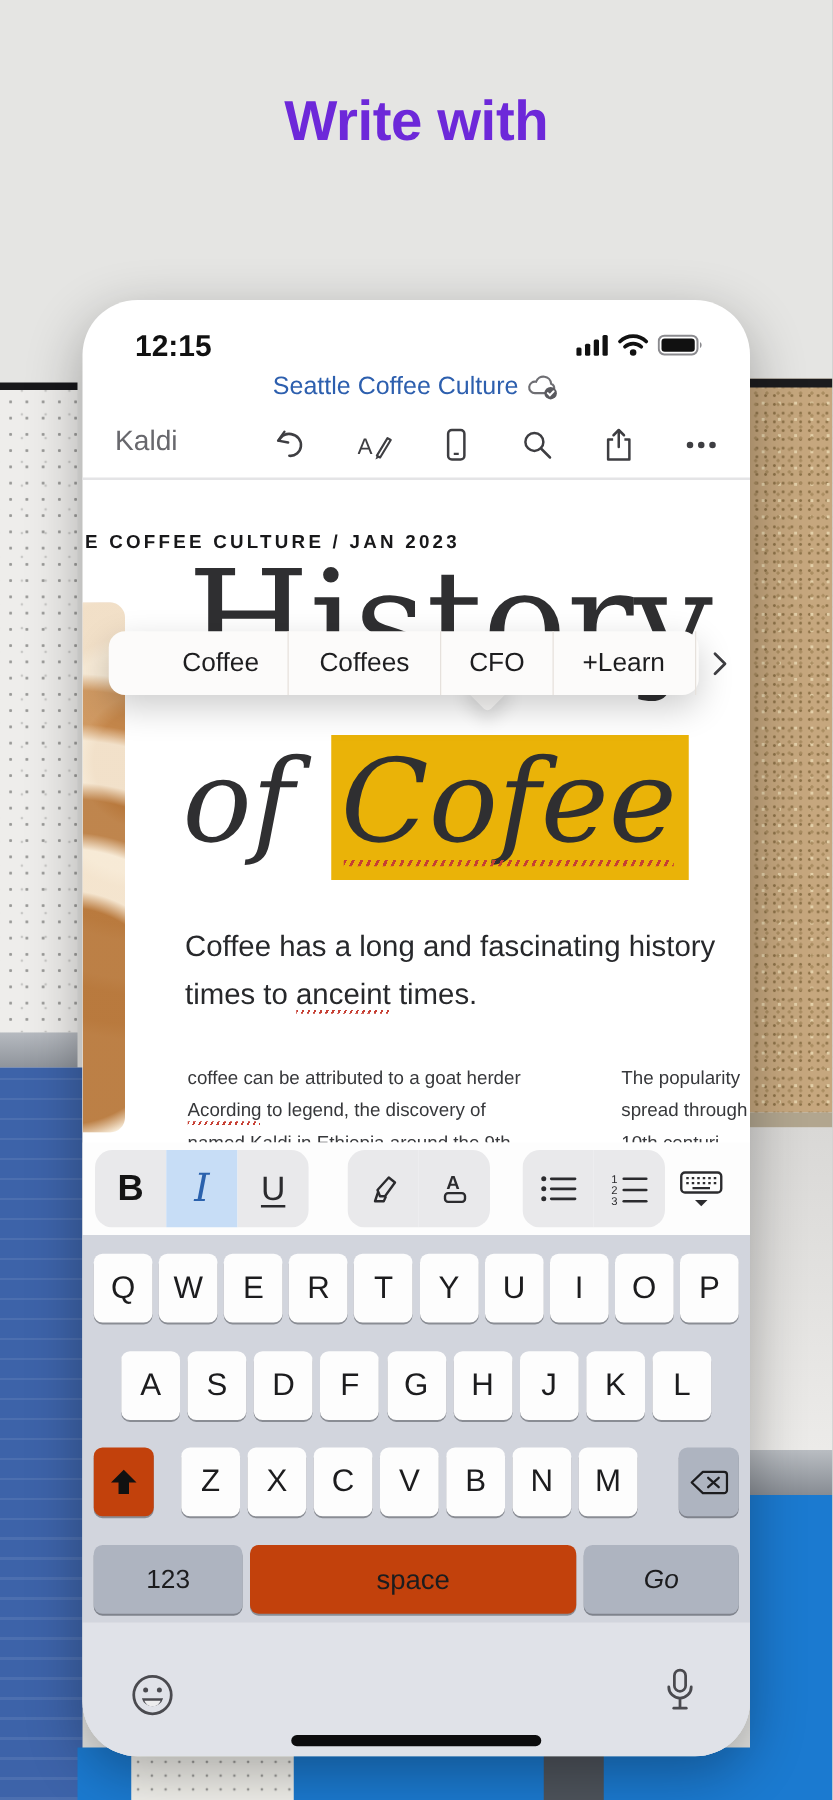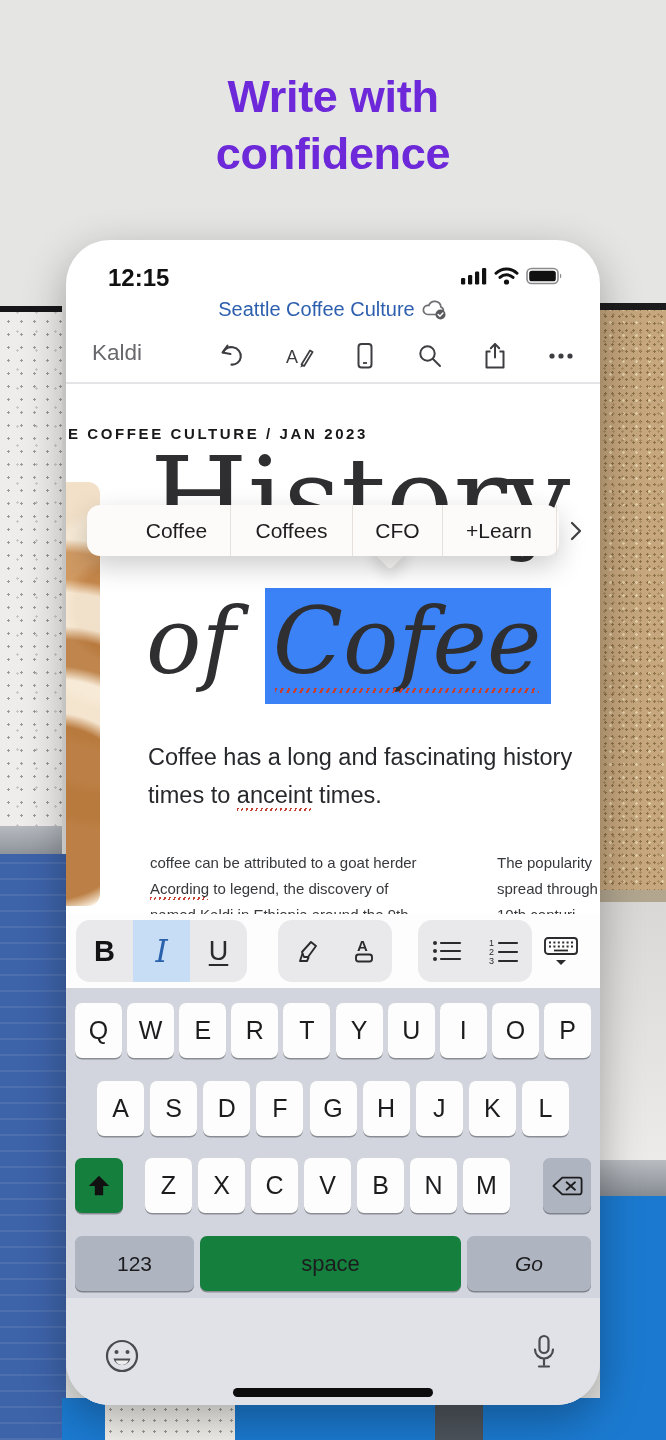--- a/index.html
+++ b/index.html
@@ -53,21 +53,21 @@
   .latte{left:0;top:242px;width:34px;height:424px;border-radius:0 12px 12px 0;
     background:
       radial-gradient(circle at -40% 78%, rgba(185,122,62,.95) 0 26%, rgba(247,234,214,.95) 30% 40%, rgba(185,122,62,.9) 44% 52%, rgba(247,234,214,.92) 56% 66%, rgba(201,139,78,.85) 70% 78%, rgba(247,234,214,.9) 82%),
       radial-gradient(circle at 150% 30%, #b5743a 0 14%, #f6ecd9 18% 30%, #c08044 34% 44%, #f6ecd9 48% 58%, #b5743a 62% 70%, #f6ecd9 74%),
       #f3e7d3;}
 
   .doc-h1{left:84px;top:202px;font-family:"DejaVu Serif",serif;font-size:112px;line-height:1;
           color:#2f2f31;z-index:2;}
   .doc-h2{left:80px;top:344px;font-family:"DejaVu Serif",serif;font-style:italic;font-size:92px;
           line-height:116px;color:#2f2f31;white-space:nowrap;z-index:1;}
-  .sel{display:inline-block;background:#3b82f6;padding:8px 10px 16px 8px;line-height:92px;position:relative;}
+  .sel{display:inline-block;background:#eab308;padding:8px 10px 16px 8px;line-height:92px;position:relative;}
   .sel::after{content:"";position:absolute;left:10px;right:12px;bottom:11px;height:5px;
       background:repeating-linear-gradient(115deg,#c63f33 0 2.2px,transparent 2.2px 6px);}
 
   .popup{left:21px;top:265px;width:472px;height:51px;background:#fcfbfa;border-radius:13px;
          display:flex;align-items:stretch;box-shadow:0 10px 28px rgba(0,0,0,.20);z-index:6;padding-left:36px;}
   .sug-cells{display:flex;flex:1;}
   .sug-cell{display:flex;align-items:center;justify-content:center;font-size:21px;color:#1d1d1f;}
   .sug-cell:nth-child(1){flex:0 0 107px;}
   .sug-cell:nth-child(2){flex:0 0 122px;}
   .sug-cell:nth-child(3){flex:0 0 90px;}
@@ -102,38 +102,37 @@
   .kbd-bottom{left:0;top:1058px;width:534px;height:107px;background:#e0e2e8;}
   .krow{position:absolute;left:0;width:534px;height:55px;display:flex;justify-content:space-between;}
   .krow1{top:15px;padding:0 9px;}
   .krow2{top:93px;padding:0 31px;}
   .key{flex:0 0 47px;height:55px;background:#fdfdfd;border-radius:7px;box-shadow:0 1.5px 0 #8a8d94;
        display:flex;align-items:center;justify-content:center;font-size:25px;color:#1c1c1e;}
   .krow3-letters{position:absolute;top:170px;left:79px;width:365px;height:55px;display:flex;justify-content:space-between;}
   .bigkey{position:absolute;height:55px;border-radius:7px;box-shadow:0 1.5px 0 #7f838c;
           display:flex;align-items:center;justify-content:center;font-size:21px;color:#1c1c1e;}
   .graykey{background:#aeb4c0;}
-  .whitekey{background:#15803d;box-shadow:0 1.5px 0 #8a8d94;}
+  .whitekey{background:#c2410c;box-shadow:0 1.5px 0 #8a8d94;}
   .k-shift{top:170px;left:9px;width:48px;}
   .k-bksp{top:170px;right:9px;width:48px;}
   .k-123{top:248px;left:9px;width:119px;}
   .k-space{top:248px;left:134px;width:261px;font-size:22px;}
   .k-go{top:248px;right:9px;width:124px;font-style:italic;}
   .k-emoji{position:absolute;top:350px;left:38px;}
   .k-mic{position:absolute;top:346px;right:44px;}
   .home-bar{position:absolute;top:400px;left:167px;width:200px;height:9px;border-radius:5px;background:#0c0c0d;}
 </style>
 </head>
 <body>
 
 <div class="page">
 
   <div class="abs hero">
     <div>Write with</div>
-    <div>confidence</div>
   </div>
 
   <div class="abs bg-left-tile"></div>
   <div class="abs bg-left-gray"></div>
   <div class="abs bg-left-blue"></div>
   <div class="abs bg-right-cork"></div>
   <div class="abs bg-right-tan"></div>
   <div class="abs bg-right-light"></div>
   <div class="abs bg-right-gray"></div>
   <div class="abs bg-right-blue"></div>

